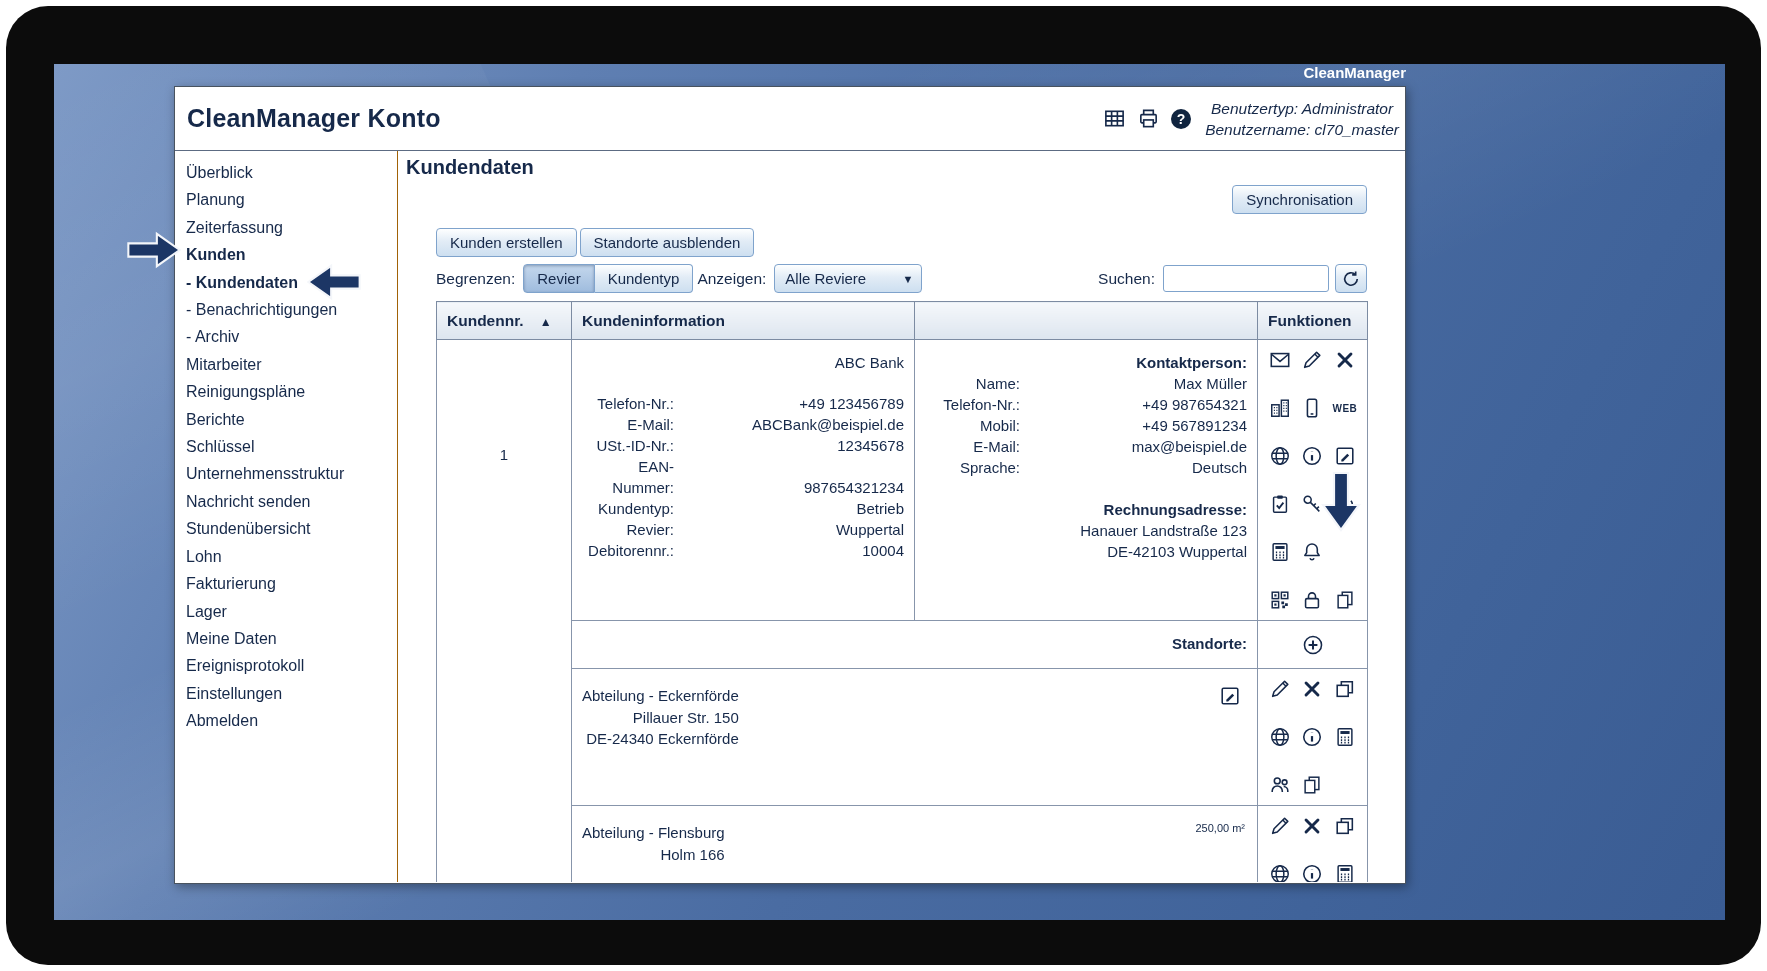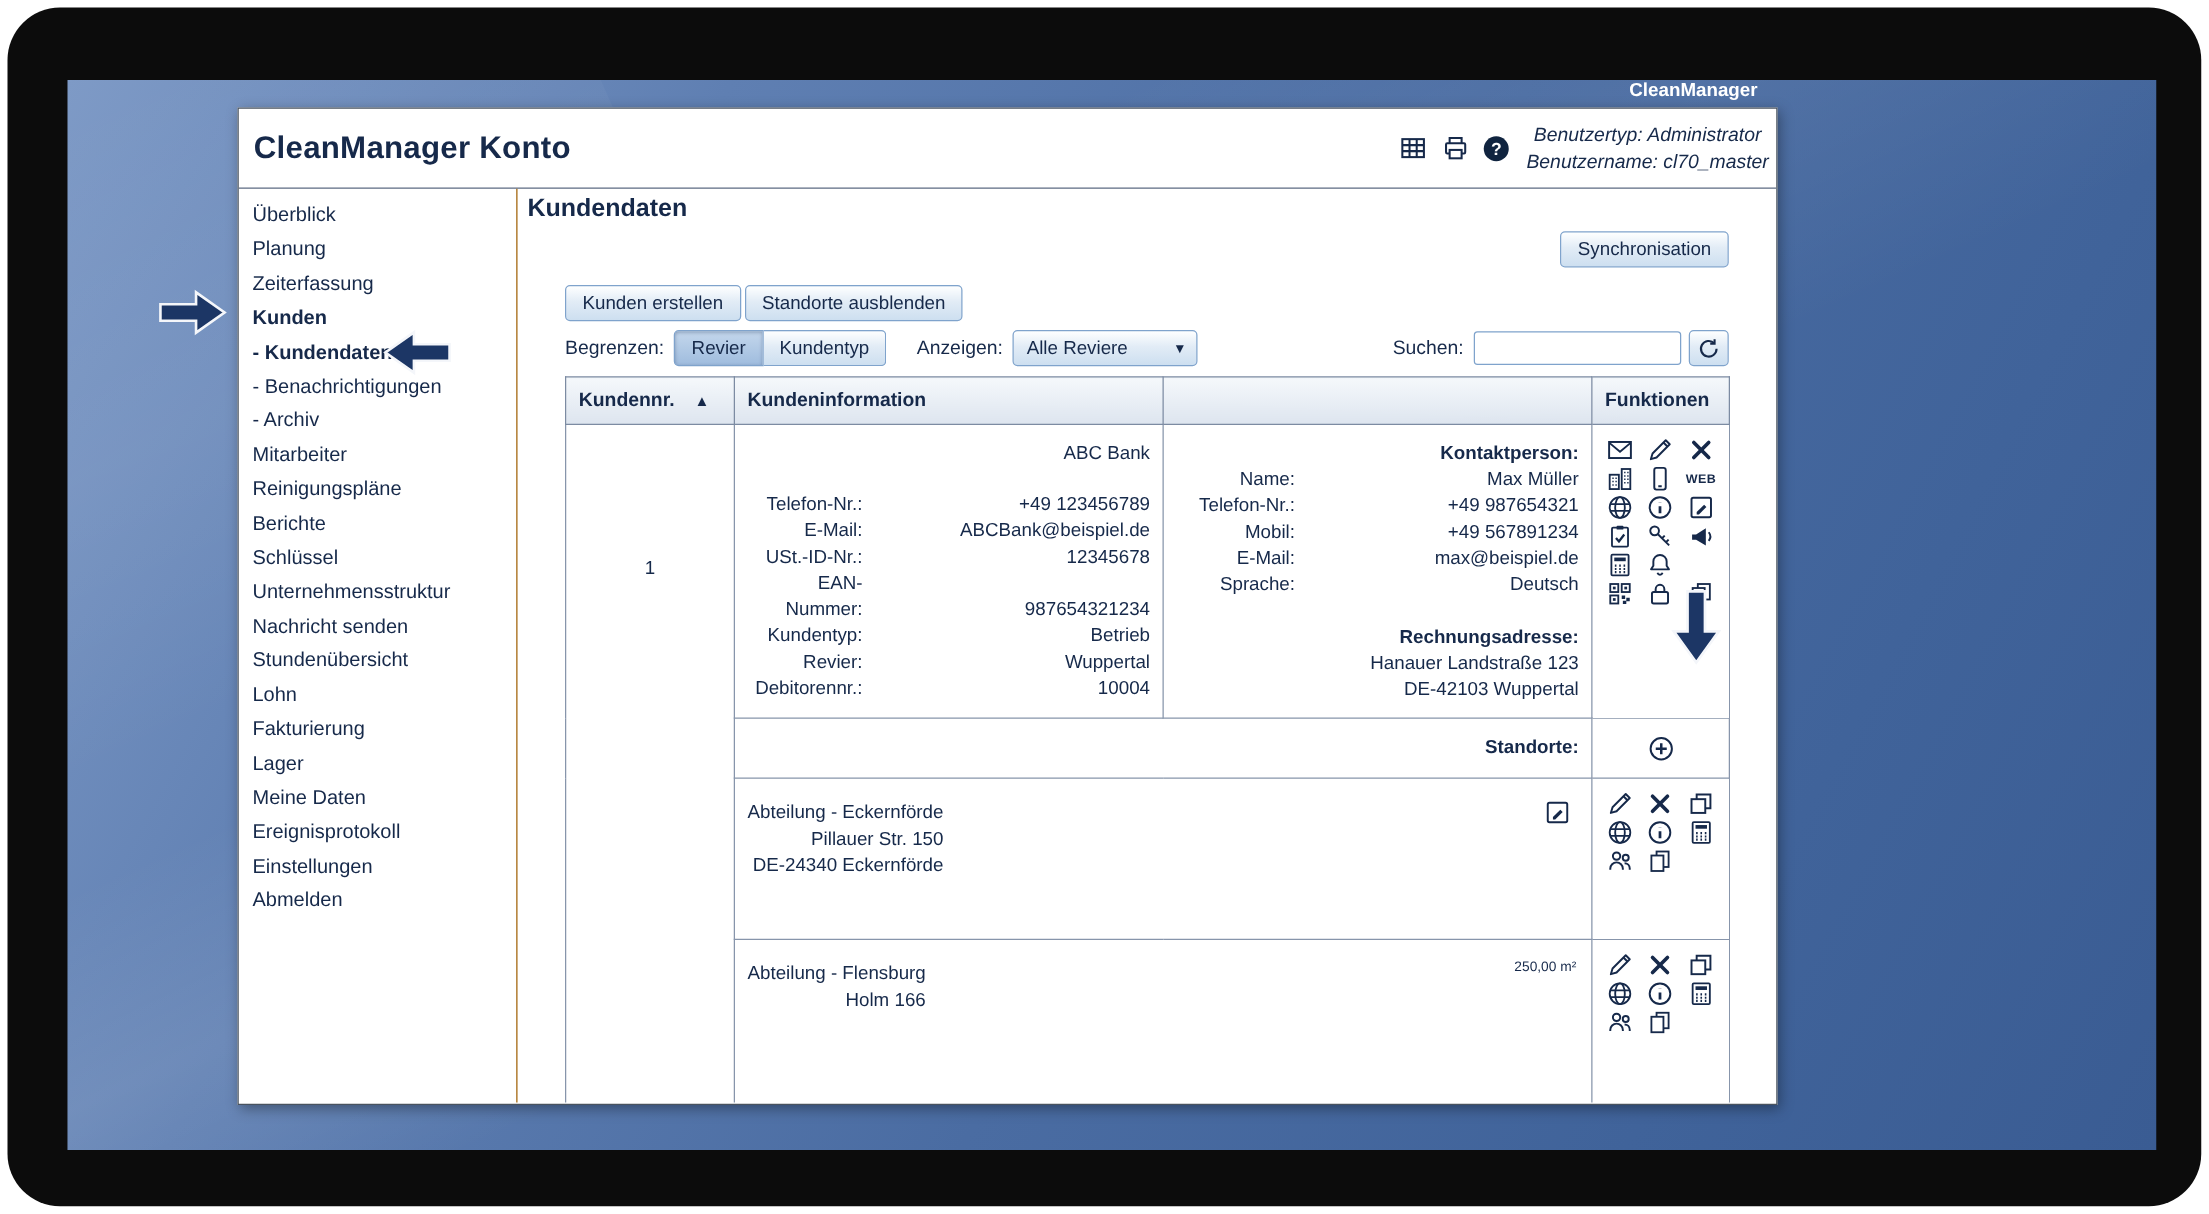--- a/index.html
+++ b/index.html
@@ -31,21 +31,21 @@
         background: linear-gradient(180deg, rgba(255,255,255,0) 0%, rgba(255,255,255,.06) 50%, rgba(255,255,255,0) 100%); }
   .s3 { left: -300px; top: 0px; width: 800px; height: 500px; transform: rotate(-24deg);
         background: linear-gradient(180deg, rgba(255,255,255,0) 0%, rgba(255,255,255,.05) 55%, rgba(255,255,255,0) 100%); }
   .desktop-brand {
     position: absolute; top: 0px; right: 319px;
     color: #ffffff; font-weight: bold; font-size: 15px;
   }
 
   
   .window {
-    position: absolute; left: 136px; top: 22px;
+    position: absolute; left: 120px; top: 22px;
     width: 1232px; height: 798px;
     background: #ffffff;
     border: 1px solid #49535f;
     box-shadow: 2px 3px 10px rgba(0,0,0,.35);
     overflow: hidden;
   }
   .app-header {
     height: 64px;
     display: flex; justify-content: space-between; align-items: center;
     padding: 0 4px 0 12px;
@@ -88,21 +88,21 @@
     box-shadow: inset 0 1px 3px rgba(20,40,80,.35);
   }
 
   .toolbar { margin: 14px 0 0 30px; display: flex; gap: 3px; }
 
   .filter-row { margin: 7px 0 0 30px; width: 931px; display: flex; align-items: center; font-size: 15.5px; }
   .seg { display: flex; margin-left: 8px; }
   .seg .btn { border-radius: 0; }
   .seg .btn:first-child { border-radius: 4px 0 0 4px; }
   .seg .btn:last-child { border-radius: 0 4px 4px 0; border-left: none; }
-  .lbl-anzeigen { margin-left: 24px; }
+  .lbl-anzeigen { margin-left: 4px; }
   .select {
     margin-left: 8px; width: 148px; height: 29px;
     background: linear-gradient(#feffff, #e2ecf6 45%, #cddff0);
     border: 1px solid #7fa3cc; border-radius: 4px;
     display: flex; align-items: center; justify-content: space-between;
     padding: 0 8px 0 10px; font-size: 15px; cursor: pointer;
   }
   .select .caret { font-size: 11px; }
   .spacer { flex: 1; }
   .search-input {
@@ -126,21 +126,21 @@
   td.cell-num { text-align: center; padding-top: 106px; }
   td.cell-info, td.cell-contact { padding: 12px 10px; line-height: 21px; }
   .cust-name { margin-bottom: 20px; }
   .fields { display: grid; grid-template-columns: 92px 1fr; }
   .fields .val { align-self: end; }
   .cfields { display: grid; grid-template-columns: 95px 1fr; }
   .bold-h { font-weight: bold; }
   .addr-h { margin-top: 21px; }
 
   td.cell-fn { position: relative; padding: 9px 6px; }
-  .fn-grid { display: grid; grid-template-columns: repeat(3, 1fr); justify-items: center; row-gap: 1px; }
+  .fn-grid { display: grid; grid-template-columns: repeat(3, 1fr); justify-items: center; row-gap: 26px; }
   .ic { width: 22px; height: 22px; display: block; color: #16294a; cursor: pointer; }
   .ic.sm { width: 20px; height: 20px; }
   .ic.hdr { width: 23px; height: 23px; }
   .web-txt { font-size: 10px; font-weight: bold; letter-spacing: .4px; align-self: center; cursor: pointer; }
   .empty-slot { width: 22px; height: 22px; }
 
   td.cell-standorte { font-weight: bold; font-size: 15px; padding: 14px 10px; height: 48px; }
   td.cell-add { text-align: center; vertical-align: middle; }
   .add-wrap { display: flex; justify-content: center; }
 

